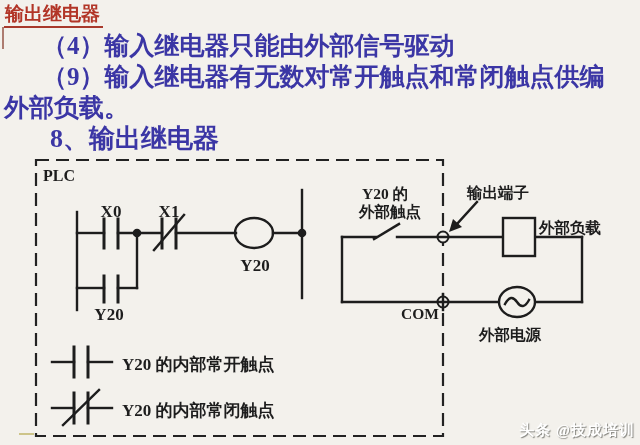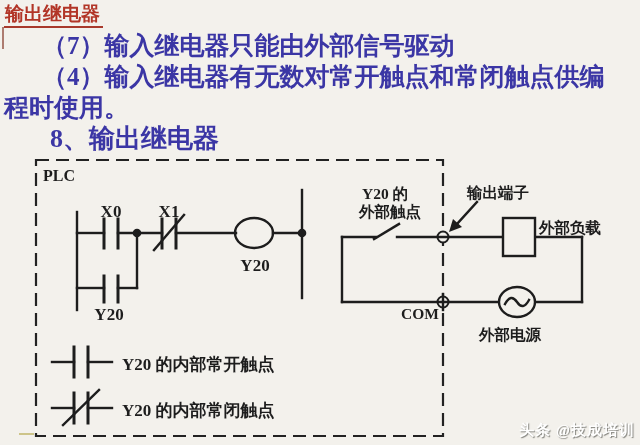--- a/index.html
+++ b/index.html
@@ -52,23 +52,23 @@
   }
 </style>
 </head>
 <body>
 
 <div class="slide">
 
   <div class="title">输出继电器</div>
   <div class="left-tick"></div>
 
-  <div class="btxt p3">（7）输入继电器只能由外部信号驱动</div>
-  <div class="btxt p4a">（4）输入继电器有无数对常开触点和常闭触点供编</div>
-  <div class="btxt p4b">程时使用。</div>
+  <div class="btxt p3">（4）输入继电器只能由外部信号驱动</div>
+  <div class="btxt p4a">（9）输入继电器有无数对常开触点和常闭触点供编</div>
+  <div class="btxt p4b">外部负载。</div>
   <div class="btxt h2">8、输出继电器</div>
 
   <svg class="diagram" width="640" height="445" viewBox="0 0 640 445">
 
     <g>
       <rect class="dash" x="36" y="160" width="407" height="276"></rect>
       <text class="t16" x="43" y="181">PLC</text>
     </g>
 
     <line class="wire" x1="77" y1="212" x2="77" y2="310"></line>

